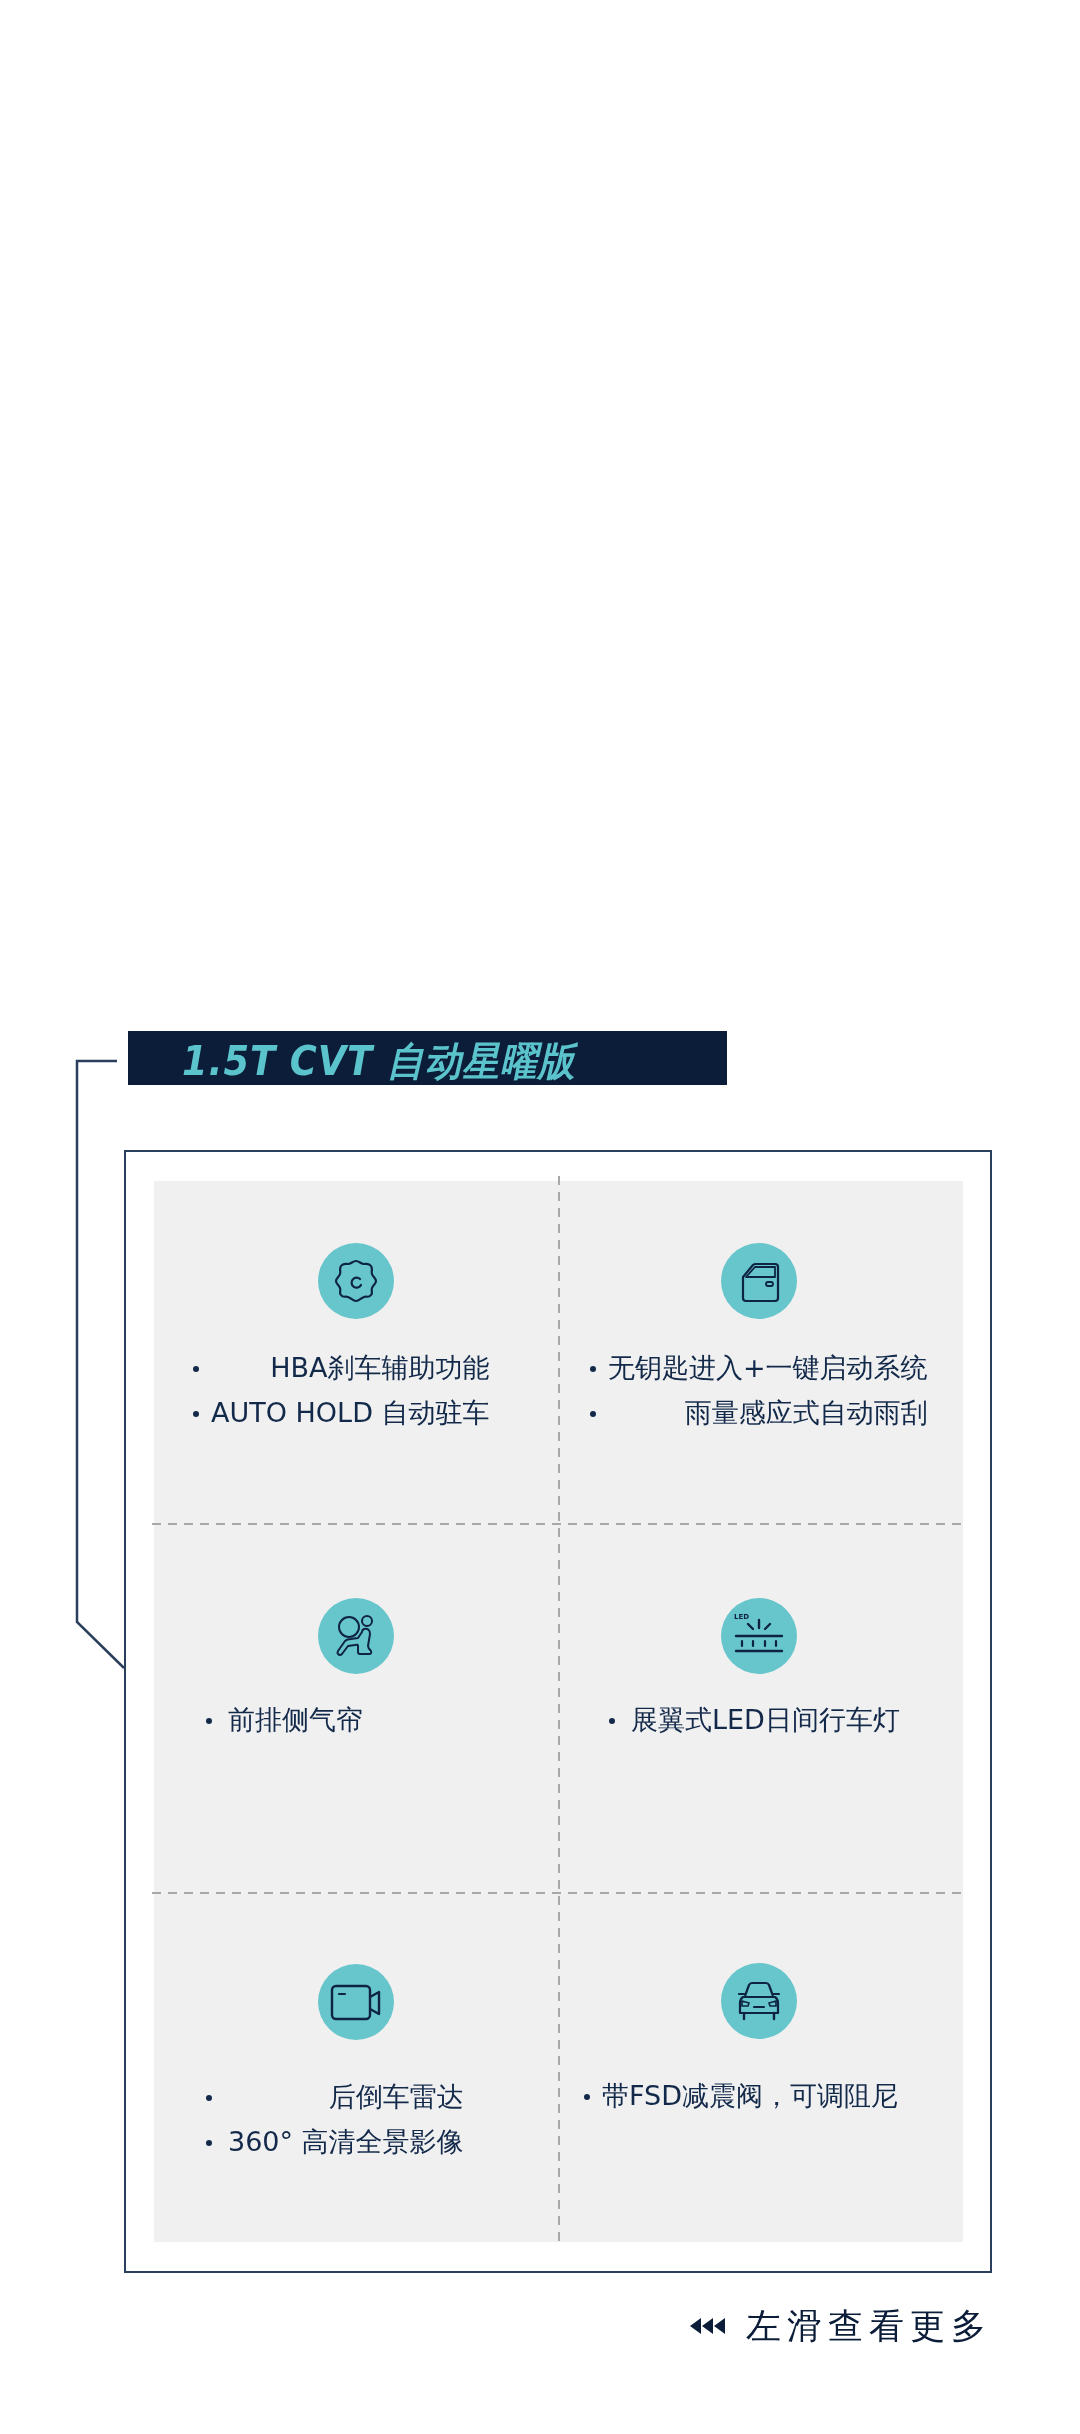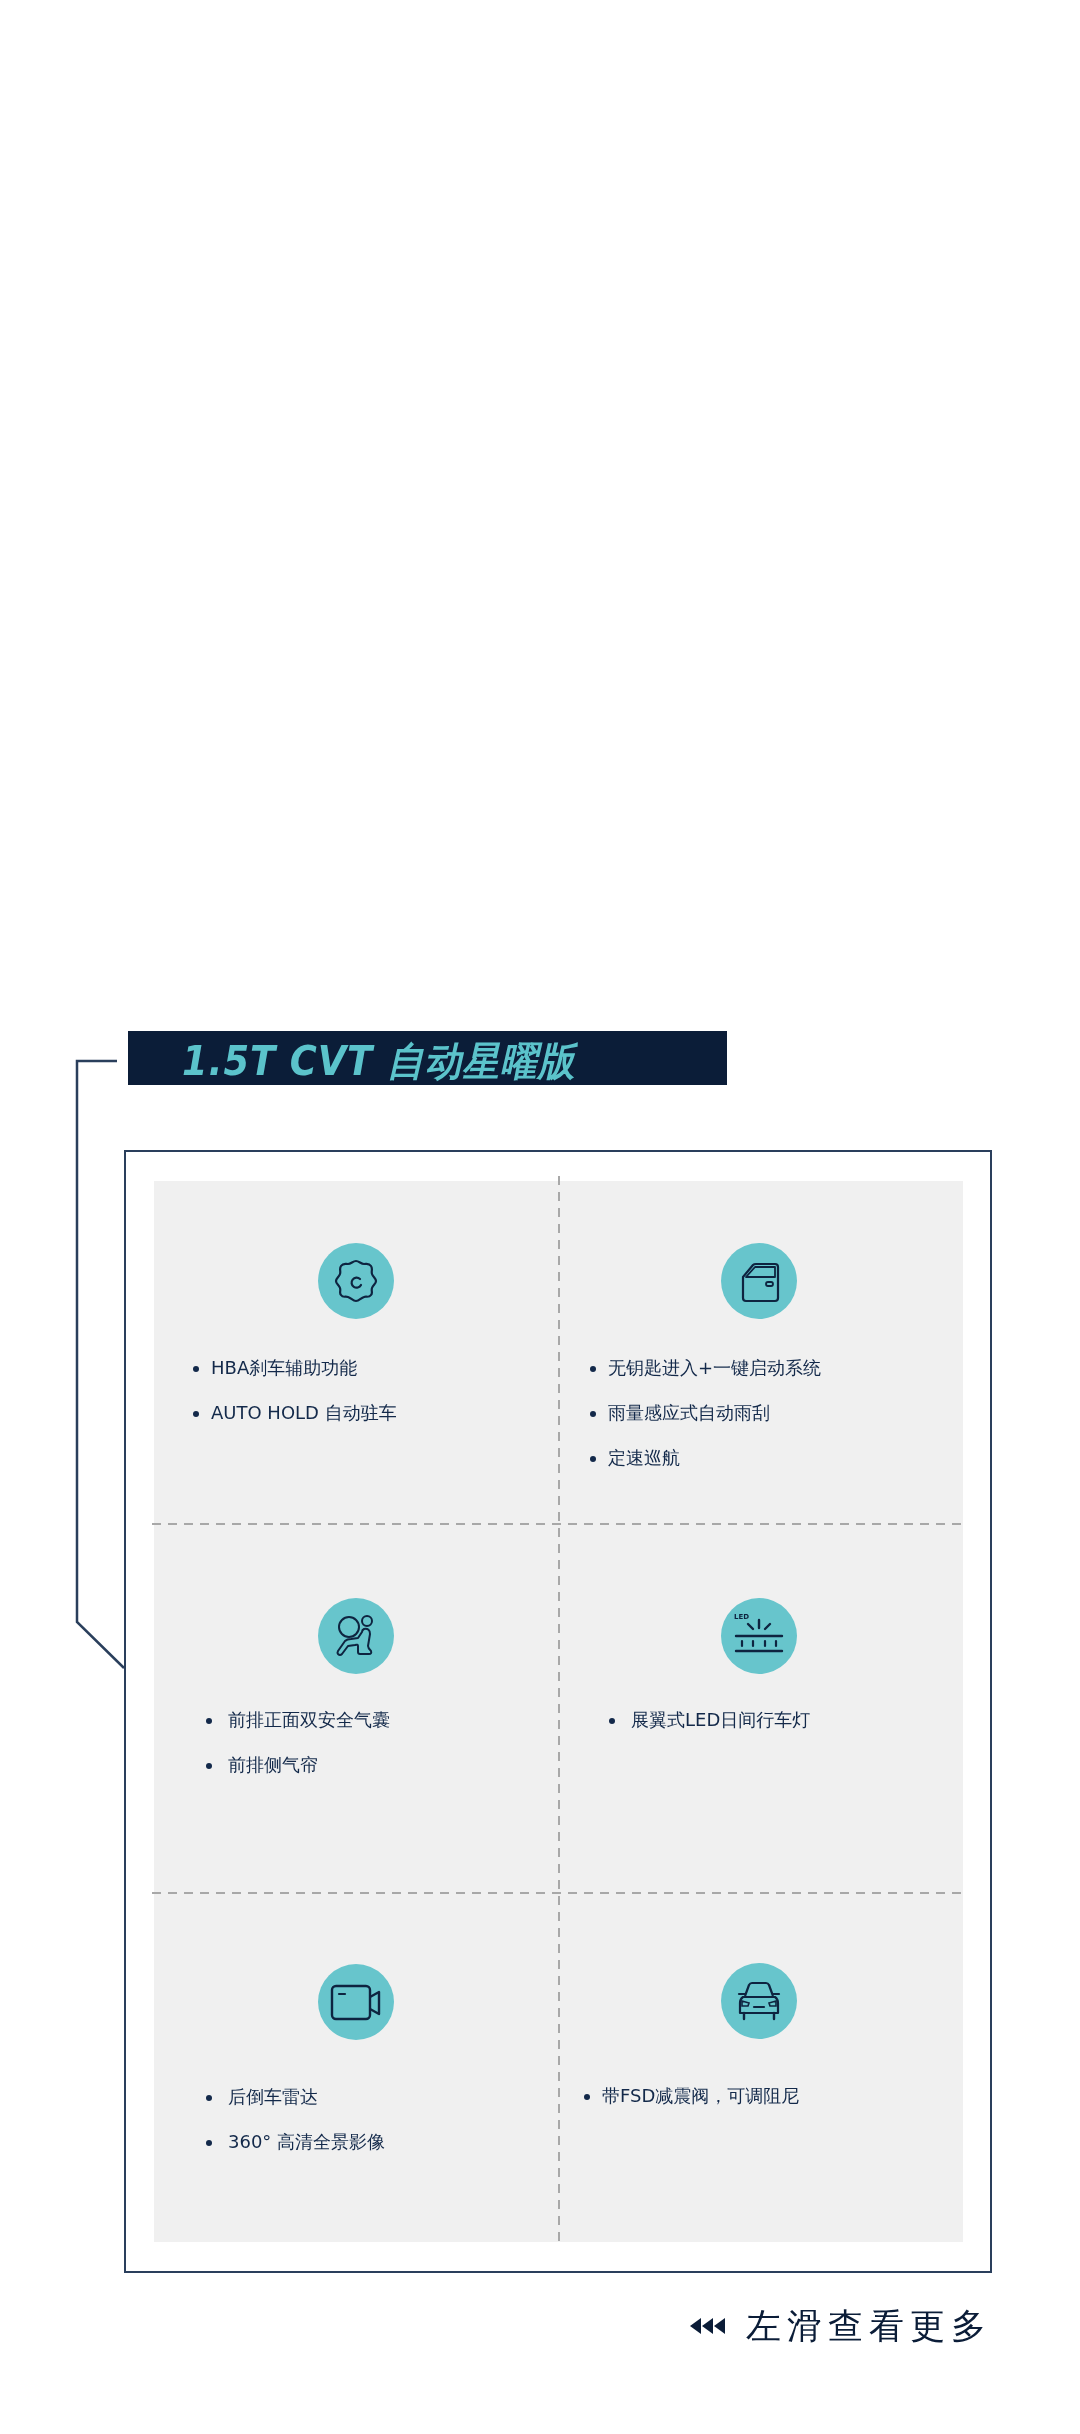--- a/index.html
+++ b/index.html
@@ -93,24 +93,25 @@
     .icon-circle svg {
       position: absolute;
       left: 0; top: 0;
       width: 76px; height: 76px;
     }
     .features {
       position: absolute;
       list-style: none;
       margin: 0;
       padding: 0;
-      font-size: 18px;
+      font-size: 27px;
       line-height: 45px;
       color: #13294a;
       white-space: nowrap;
+      text-align: right;
     }
     .features li {
       position: relative;
       padding-left: 18px;
     }
     .features li::before {
       content: "";
       position: absolute;
       left: 0;
       top: 21px;
@@ -178,34 +179,32 @@
   <div class="icon-circle" style="left:721px; top:1243px;">
     <svg viewBox="0 0 76 76">
       <path d="M22 34 L32 22 Q33 21 35 21 L54 21 Q57 21 57 24 L57 55 Q57 58 54 58 L25 58 Q22 58 22 55 Z" fill="none" stroke="#0e2440" stroke-width="2.2" stroke-linejoin="round"></path>
       <path d="M25 34 L34 24 L54 24 L54 34 Z" fill="none" stroke="#0e2440" stroke-width="1.8" stroke-linejoin="round"></path>
       <rect x="45" y="39" width="7" height="4" rx="2" fill="none" stroke="#0e2440" stroke-width="1.8"></rect>
     </svg>
   </div>
   <ul class="features" style="left:590px; top:1345px;">
     <li>无钥匙进入+一键启动系统</li>
     <li>雨量感应式自动雨刮</li>
-    <li>定速巡航</li>
   </ul>
 </div>
 
 <div class="cell">
   <div class="icon-circle" style="left:318px; top:1598px;">
     <svg viewBox="0 0 76 76">
       <circle cx="31" cy="29" r="10" fill="none" stroke="#0e2440" stroke-width="2"></circle>
       <circle cx="49" cy="23" r="5" fill="none" stroke="#0e2440" stroke-width="2"></circle>
       <path d="M46 31 Q52 30 52 36 L50 48 Q50 50 53 53 Q54 56 51 56 L42 56 Q40 56 40 54 L40 48 Q40 46 37 47 L30 48 L24 56 Q22 58 20 56 Q19 55 20 53 L27 43 Q29 41 33 41 L40 40 L44 34 Q44 32 46 31 Z" fill="none" stroke="#0e2440" stroke-width="2" stroke-linejoin="round"></path>
     </svg>
   </div>
   <ul class="features wide-bullet" style="left:206px; top:1697px;">
-    <li>前排正面双安全气囊</li>
     <li>前排侧气帘</li>
   </ul>
 </div>
 
 <div class="cell">
   <div class="icon-circle" style="left:721px; top:1598px;text-align:center;">
     <svg viewBox="0 0 76 76">
       <text x="13" y="21" font-size="7" font-weight="bold" fill="#0e2440" font-family="DejaVu Sans, sans-serif">LED</text>
       <line x1="38" y1="22" x2="38" y2="30" stroke="#0e2440" stroke-width="2.4" stroke-linecap="round"></line>
       <line x1="27" y1="26" x2="32" y2="31" stroke="#0e2440" stroke-width="2.4" stroke-linecap="round"></line>

